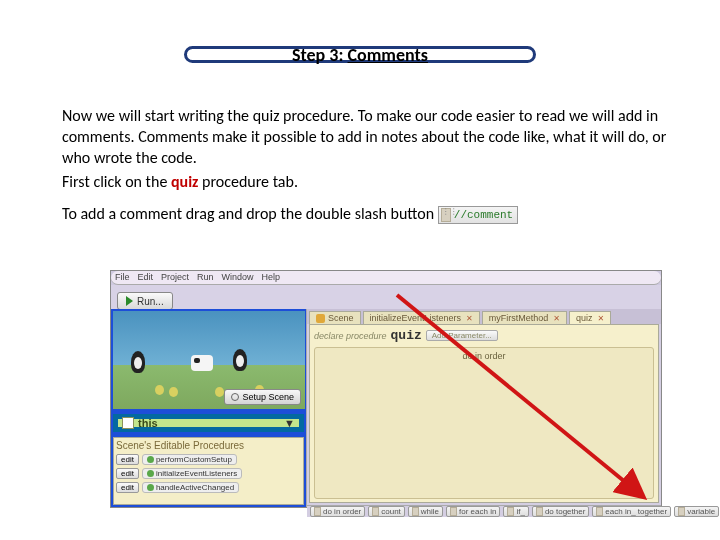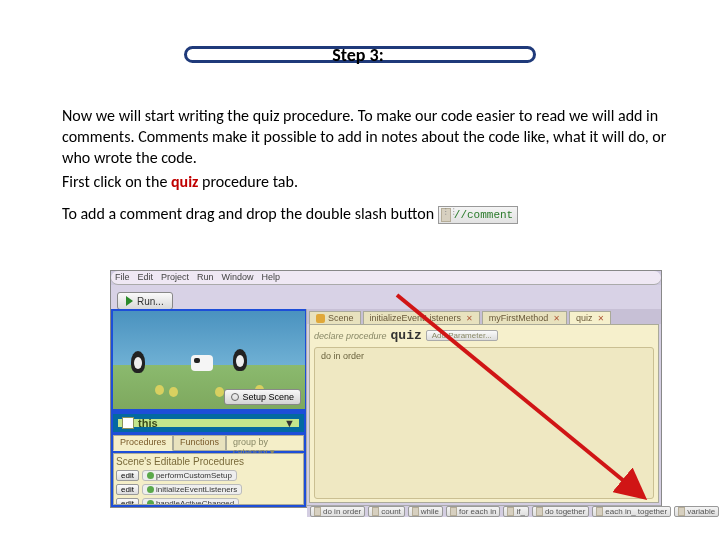--- a/index.html
+++ b/index.html
@@ -140,21 +140,21 @@
   }
   .pill{
     background:#eee;border:1px solid #bbb;border-radius:3px;
     padding:0 4px;font-size:8px;color:#333;display:flex;align-items:center;gap:2px;
   }
   .pill .g{width:7px;height:7px;background:#5aa84a;border-radius:50%;}
 
   .ide-right {
     position:absolute; left:196px; top:38px; right:0; height:198px;
     background:#d4cee2;
-    display:flex;flex-direction:column;
+    display:flex;flex-direction:column;text-align:center;
   }
   .tabbar{
     height:18px; display:flex; gap:2px; padding:2px 2px 0;
     background:#c7c0d6;
   }
   .rtab{
     padding:1px 6px;background:#e8e2be;border:1px solid #aa9;border-bottom:none;
     font-size:9px;color:#6a5a3a;
     display:flex;align-items:center;gap:3px;
   }
@@ -185,20 +185,21 @@
   .arrow{
     position:absolute;pointer-events:none;
     left:0;top:0;width:100%;height:100%;
   }
 </style>
 </head>
 <body>
 
 <div class="step-pill">
   <span>Step 3:</span>&nbsp;
+  <span class="underline">Comments</span>
 </div>
 
 <p class="body-text p1">Now we will start writing the quiz procedure. To make our code easier to read we will add in comments. Comments make it possible to add in notes about the code like, what it will do, or who wrote the code.</p>
 
 <p class="body-text p2">
   <span>First click on the </span><span class="quiz-word">quiz</span><span> procedure tab.</span>
 </p>
 
 <p class="body-text p3">
   <span>To add a comment drag and drop the double slash button </span>
@@ -240,25 +241,20 @@
       <div class="setup-scene-btn">
         <span class="gear"></span>
         <span>Setup Scene</span>
       </div>
     </div>
     <div class="thisbar">
       <span class="sq"></span>
       <span>this</span>
       <span class="dd">▼</span>
     </div>
-    <div class="tabs-pf">
-      <div class="active">Procedures</div>
-      <div>Functions</div>
-      <div style="margin-left:auto;background:#f4eec8;color:#886">group by category ▾</div>
-    </div>
     <div class="proclist">
       <div style="font-size:10px;color:#7a6a3a;margin-bottom:2px">Scene's Editable Procedures</div>
       <div class="procline">
           <span class="edit-btn">edit</span>
           <span class="pill">
             <span class="g"></span>
             <span>performCustomSetup</span>
           </span>
         </div>
       <div class="procline">

